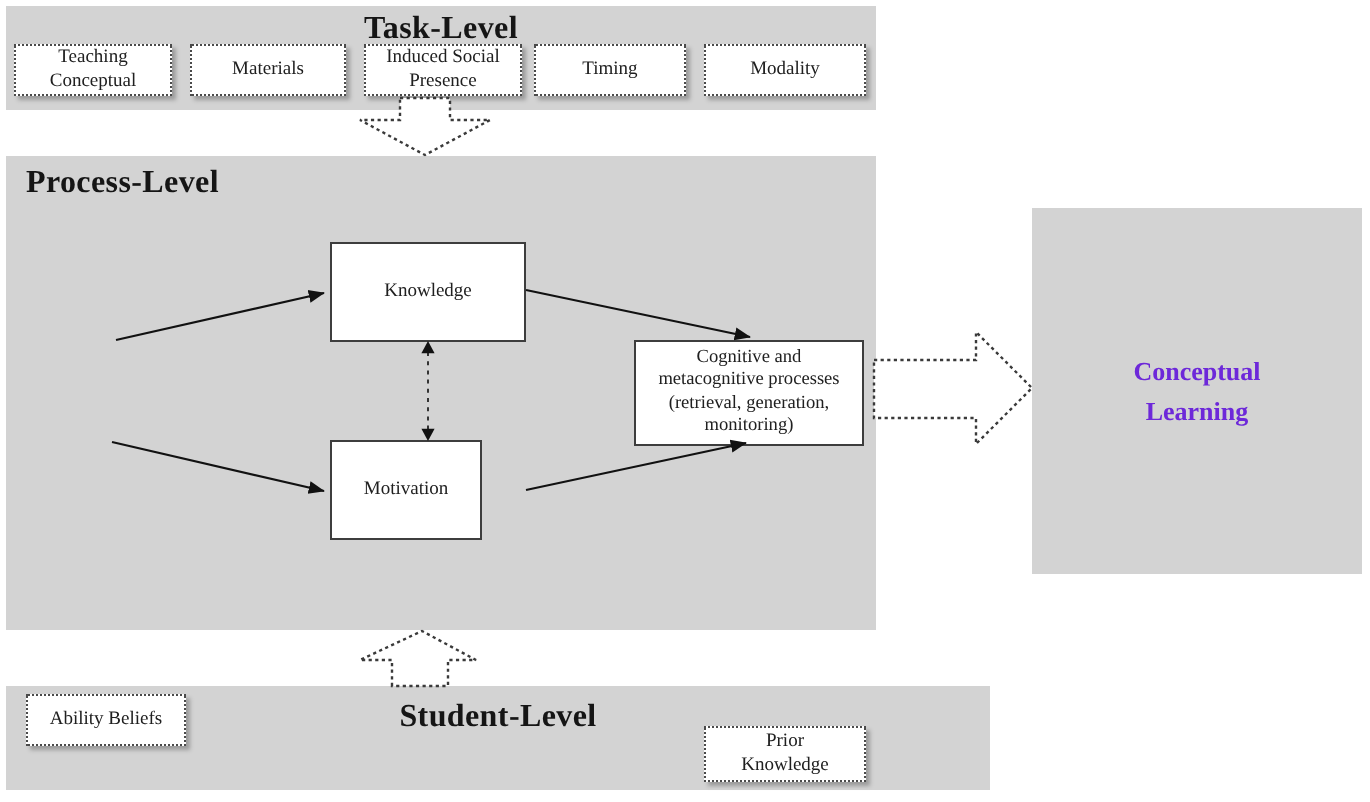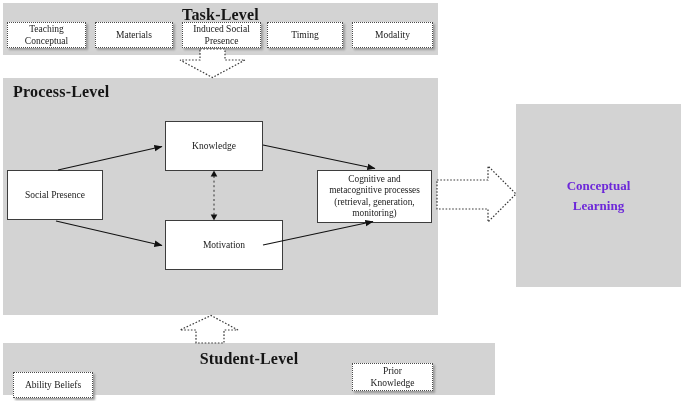--- a/index.html
+++ b/index.html
@@ -53,40 +53,37 @@
     <div class="node dotted" style="left:264px;top:19px;width:76px;height:26px;">
       <span class="label">Timing</span>
     </div>
     <div class="node dotted" style="left:349px;top:19px;width:81px;height:26px;">
       <span class="label">Modality</span>
     </div>
   </section>
 
   <section class="panel" style="left:3px;top:78px;width:435px;height:237px;">
     <div class="panel-title" style="left:10px;top:5px;">Process-Level</div>
-    <div class="node solid" style="left:4px;top:92px;width:96px;height:50px;">
-      <span class="label">Social Presence</span>
-    </div>
     <div class="node solid" style="left:162px;top:43px;width:98px;height:50px;">
       <span class="label">Knowledge</span>
     </div>
-    <div class="node solid" style="left:162px;top:142px;width:118px;height:50px;">
+    <div class="node solid" style="left:162px;top:142px;width:76px;height:50px;">
       <span class="label">Motivation</span>
     </div>
     <div class="node solid tight" style="left:314px;top:92px;width:115px;height:53px;">
       <span class="label">Cognitive and
 metacognitive processes
 (retrieval, generation,
 monitoring)</span>
     </div>
   </section>
 
   <section class="panel" style="left:3px;top:343px;width:492px;height:52px;">
     <div class="panel-title centered" style="top:7px;">Student-Level</div>
-    <div class="node dotted" style="left:10px;top:29px;width:80px;height:26px;">
+    <div class="node dotted" style="left:10px;top:4px;width:80px;height:26px;">
       <span class="label">Ability Beliefs</span>
     </div>
     <div class="node dotted" style="left:349px;top:20px;width:81px;height:28px;">
       <span class="label">Prior
 Knowledge</span>
     </div>
   </section>
 
   <div class="outcome" style="left:516px;top:104px;width:165px;height:183px;">
     <span class="label">Conceptual

